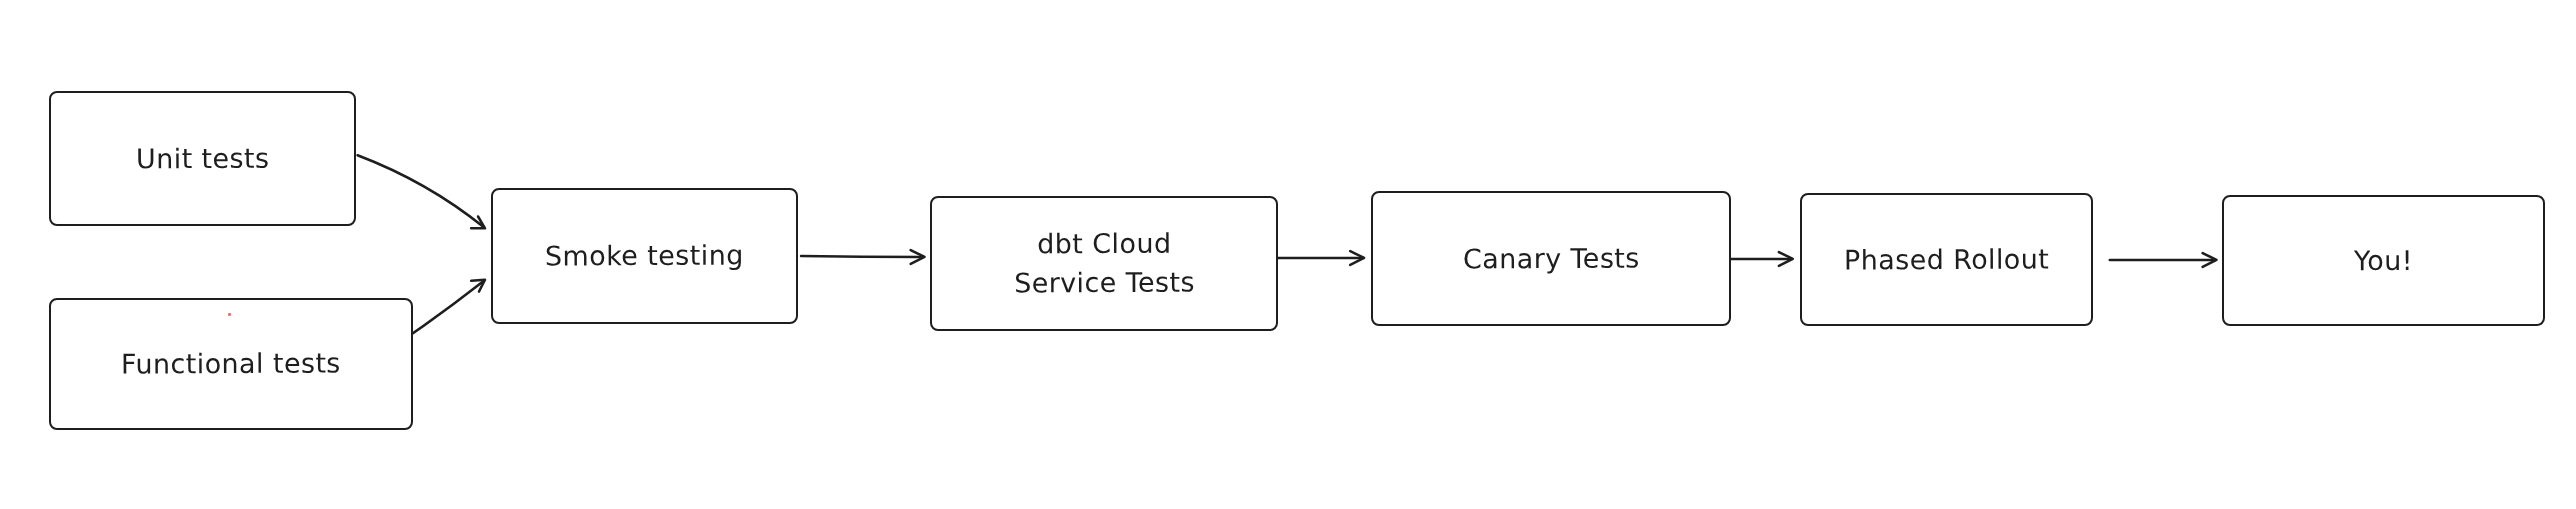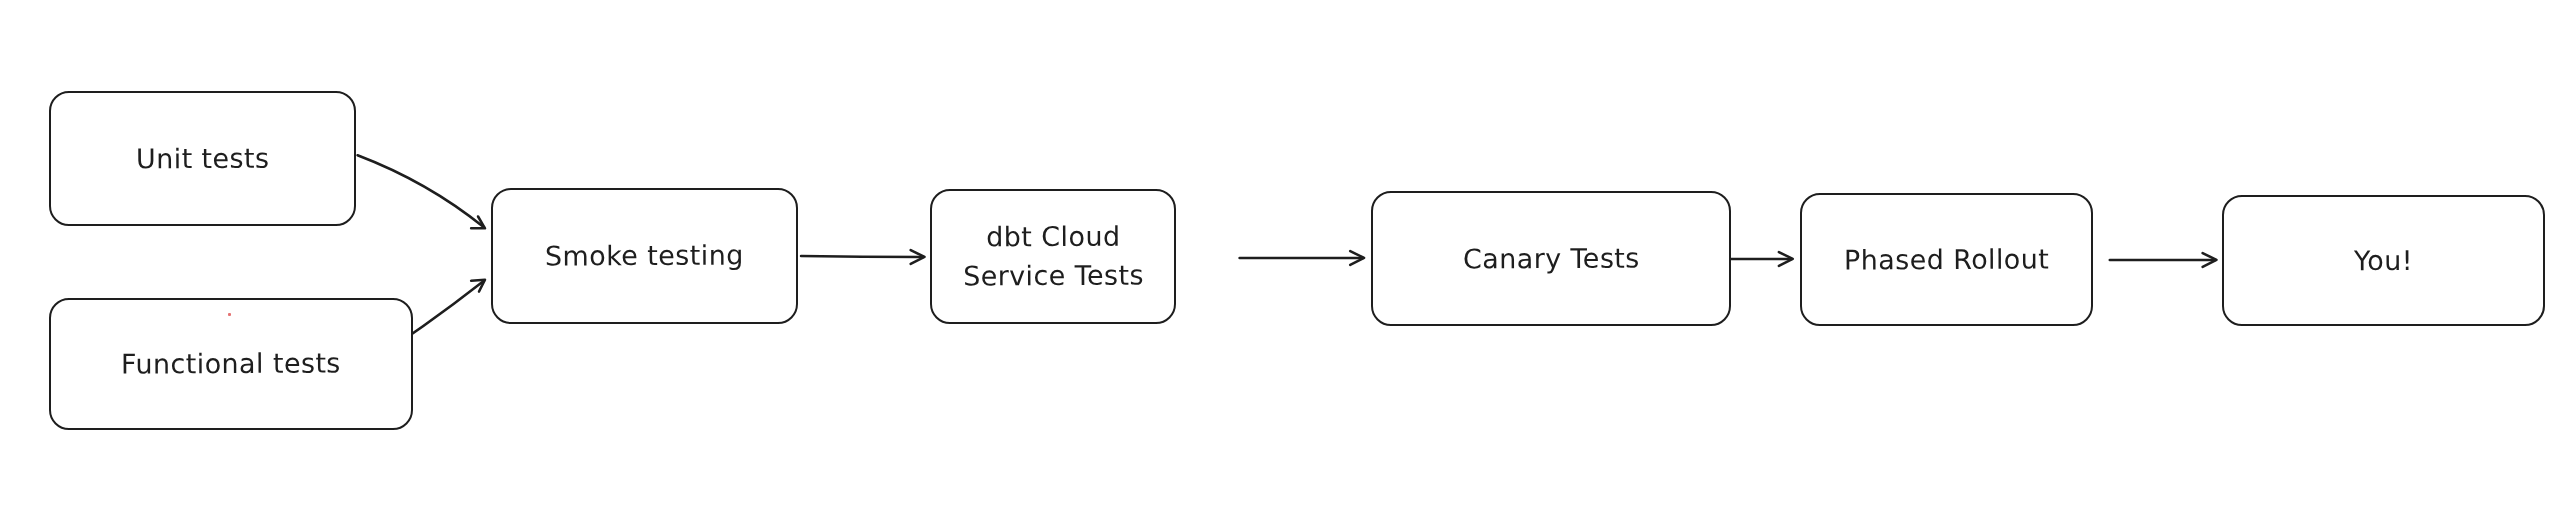--- a/index.html
+++ b/index.html
@@ -27,39 +27,39 @@
     stroke: #1e1e1e;
     stroke-width: 2.6;
     stroke-linecap: round;
     stroke-linejoin: round;
   }
   .node {
     position: absolute;
     box-sizing: border-box;
     background: #ffffff;
     border: 2.6px solid #1e1e1e;
-    border-radius: 20px;
+    border-radius: 8px;
     display: flex;
     align-items: center;
     justify-content: center;
     text-align: center;
   }
   .node .label {
     font-size: 27px;
     line-height: 1.45;
     color: #1e1e1e;
     letter-spacing: 0.4px;
     white-space: pre-line;
     transform: rotate(-0.3deg);
   }
   
   .n0 { left: 49px;   top: 91px;  width: 307px; height: 135px; }
   .n1 { left: 49px;   top: 298px; width: 364px; height: 132px; }
   .n2 { left: 491px;  top: 188px; width: 307px; height: 136px; }
-  .n3 { left: 930px;  top: 189px; width: 246px; height: 135px; justify-content: center; }
+  .n3 { left: 930px;  top: 196px; width: 348px; height: 135px; justify-content: center; }
   .n4 { left: 1371px; top: 191px; width: 360px; height: 135px; }
   .n5 { left: 1800px; top: 193px; width: 293px; height: 133px; }
   .n6 { left: 2222px; top: 195px; width: 323px; height: 131px; }
   .red-dot {
     position: absolute;
     left: 228px;
     top: 313px;
     width: 3px;
     height: 3px;
     border-radius: 1px;

